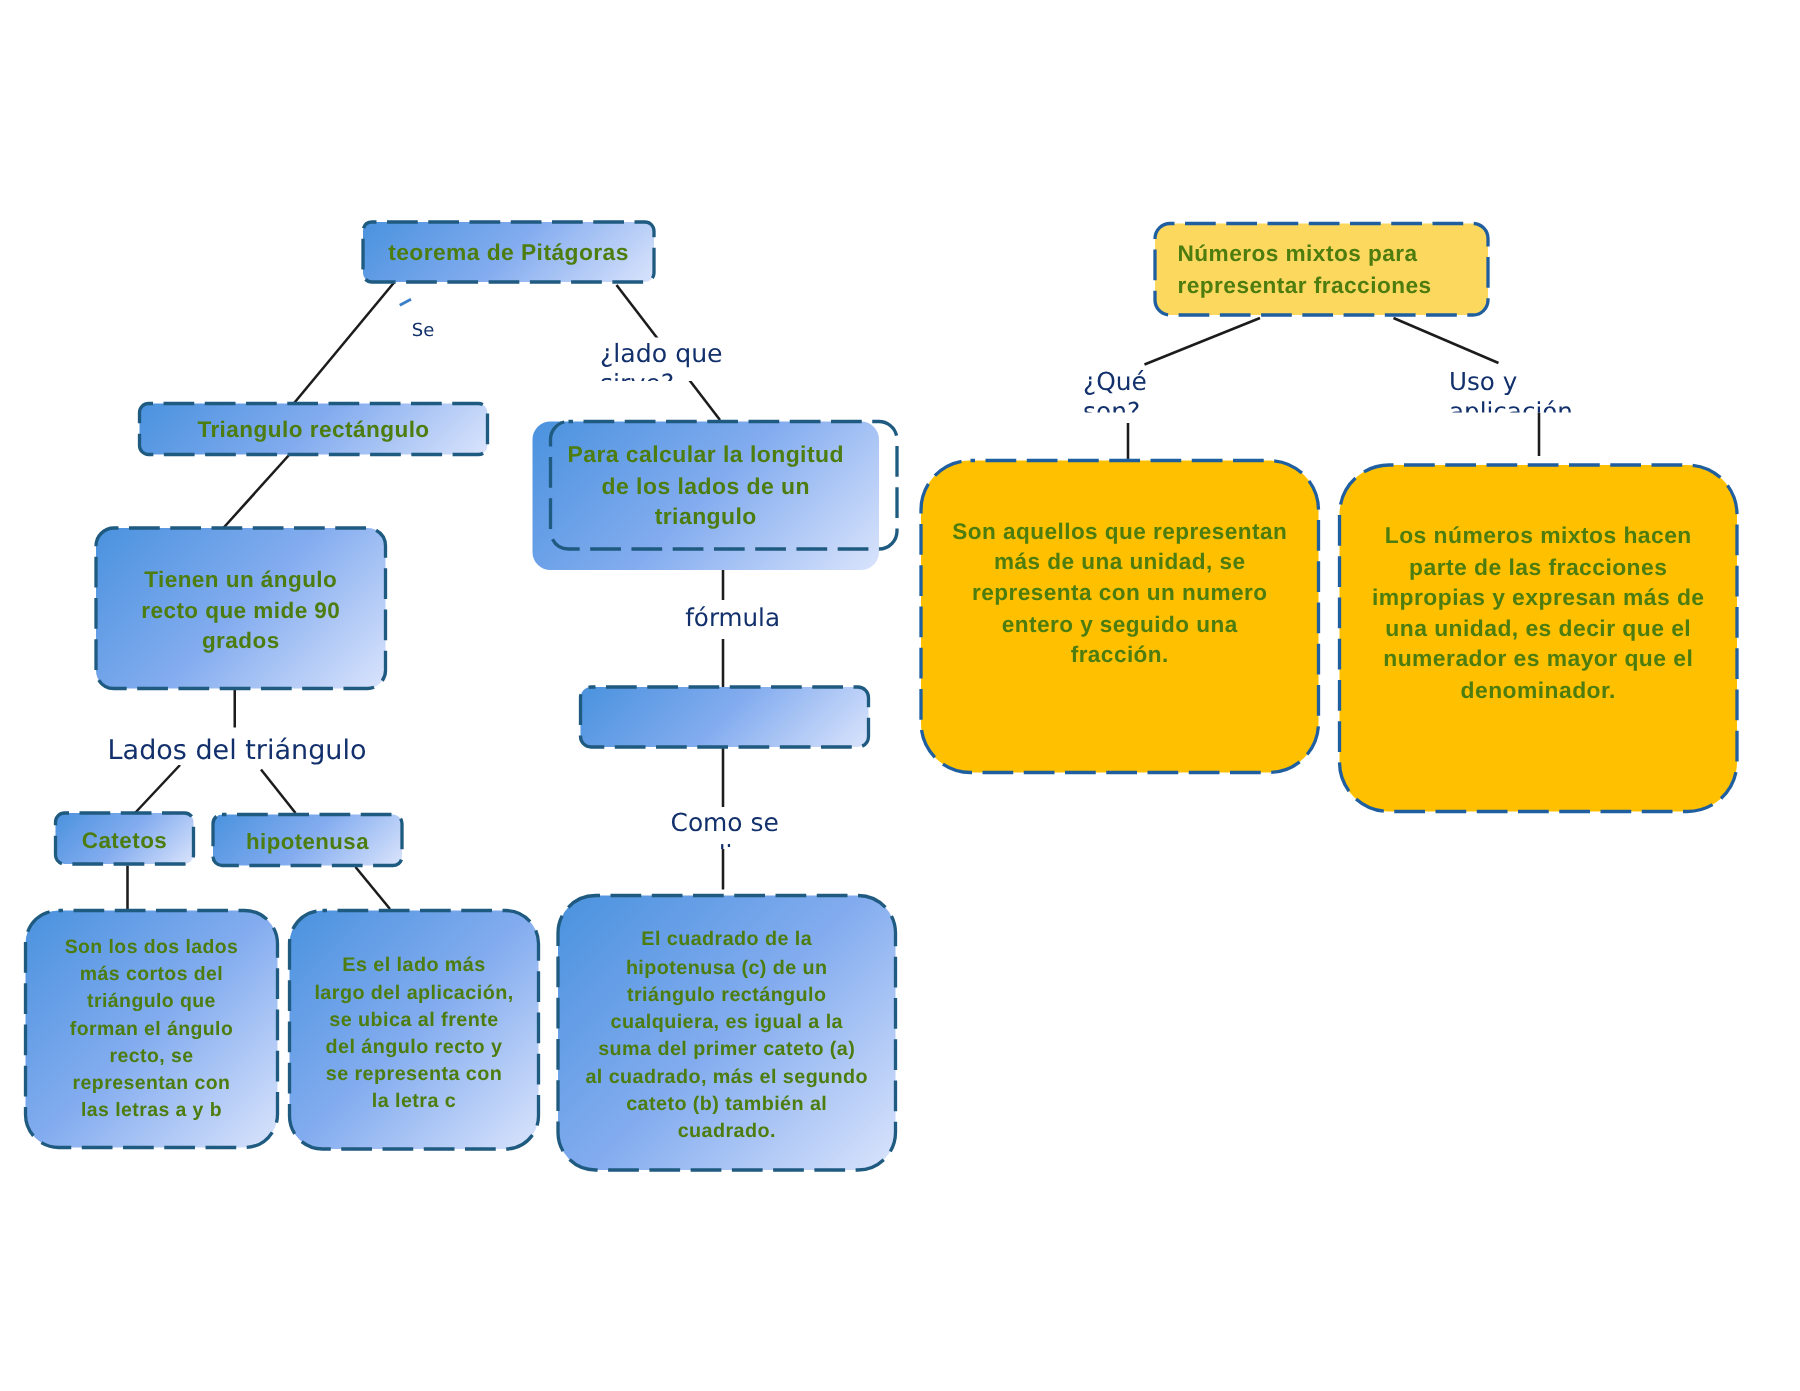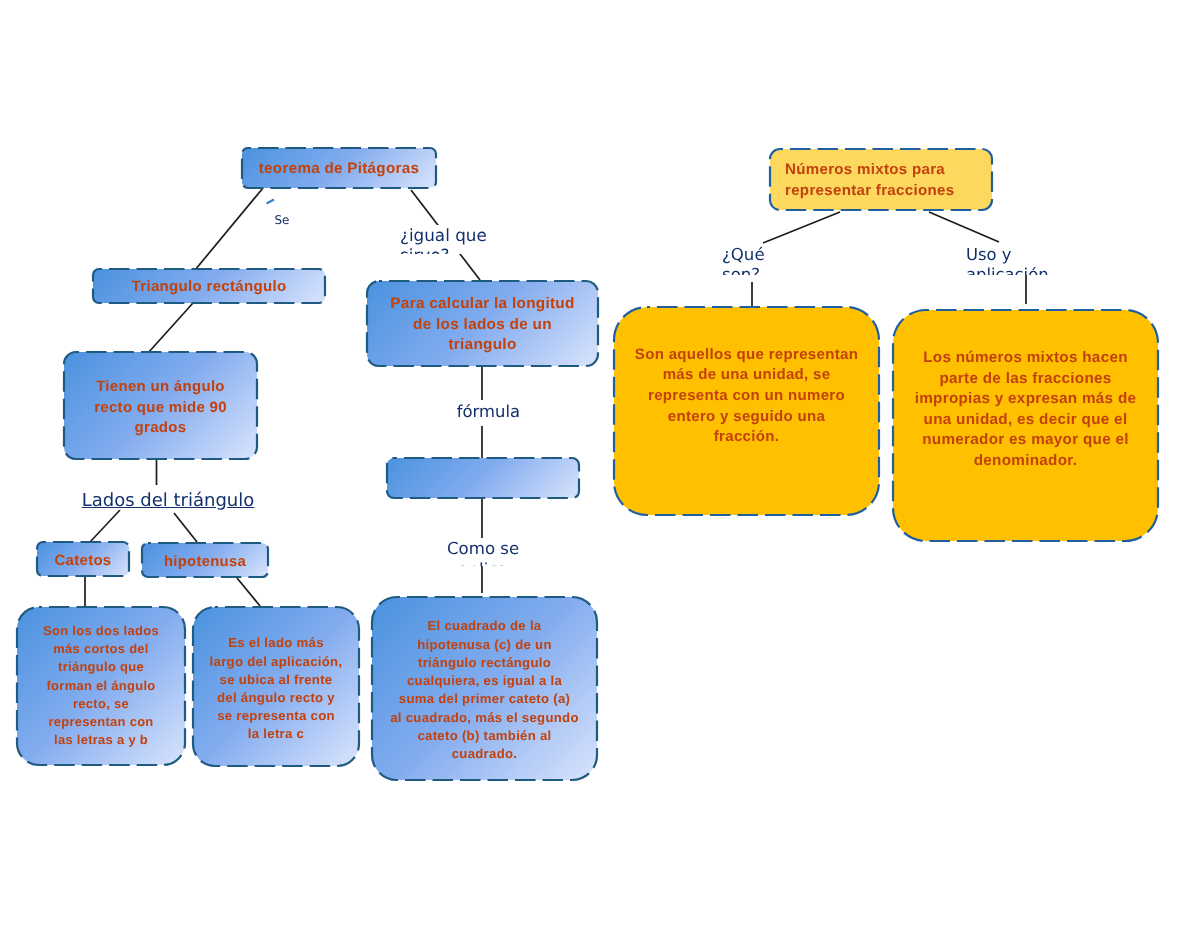--- a/index.html
+++ b/index.html
@@ -8,21 +8,21 @@
        -webkit-font-smoothing:antialiased;text-rendering:geometricPrecision;}
   #canvas{position:relative;width:1200px;height:927px;background:#ffffff;overflow:hidden;}
   svg.layer{position:absolute;left:0;top:0;width:1200px;height:927px;}
   svg#links{z-index:1;}
   svg#outlines{z-index:3;pointer-events:none;}
   svg#links line{stroke:#1c1c1c;stroke-width:1.7;}
   .node{position:absolute;box-sizing:border-box;z-index:2;}
   .node .fill{position:absolute;left:0;top:0;right:0;bottom:0;}
   .node .txt{position:absolute;left:0;right:0;
              font-family:"Liberation Sans",sans-serif;
-             font-weight:bold;color:#c2410c;text-align:center;z-index:3;
+             font-weight:bold;color:#4d7c0f;text-align:center;z-index:3;
              letter-spacing:0.3px;}
   .node.blue .fill{background:linear-gradient(135deg,#4a92de 0%,#83acef 50%,#dae4fc 100%);}
   .node.yellow .fill{background:#fdd85f;}
   .node.orange .fill{background:#ffc000;}
   .lbl{position:absolute;z-index:4;background:#ffffff;overflow:hidden;
        color:#12306b;font-family:"DejaVu Sans",sans-serif;text-align:center;
        white-space:nowrap;}
   .lbl > div{white-space:nowrap;}
 </style>
 </head>
@@ -59,21 +59,21 @@
       </div>
     </div>
 <div class="node blue" style="left:64px;top:352px;width:193px;height:107px;">
       <div class="fill" style="border-radius:12px"></div>
       <div class="txt" style="top:25.3px;font-size:15.0px;line-height:20.5px;text-align:center;padding-left:0px">
         <div>Tienen un ángulo</div>
         <div>recto que mide 90</div>
         <div>grados</div>
       </div>
     </div>
-<div class="node blue" style="left:367px;top:281px;width:231px;height:85px;">
+<div class="node blue" style="left:355px;top:281px;width:231px;height:99px;">
       <div class="fill" style="border-radius:12px"></div>
       <div class="txt" style="top:13.1px;font-size:15.3px;line-height:20.6px;text-align:center;padding-left:0px">
         <div>Para calcular la longitud</div>
         <div>de los lados de un</div>
         <div>triangulo</div>
       </div>
     </div>
 <div class="node blue" style="left:387px;top:458px;width:192px;height:40px;">
       <div class="fill" style="border-radius:7px"></div>
       <div class="txt" style="top:11px;font-size:15.2px;line-height:18px;text-align:center;padding-left:0px">
@@ -168,24 +168,24 @@
 <rect x="193" y="607" width="166" height="159" rx="22" ry="22" fill="none" stroke="#1f5a80" stroke-width="2.2" stroke-dasharray="20.5 7" stroke-dashoffset="-10"></rect>
 <rect x="372" y="597" width="225" height="183" rx="25" ry="25" fill="none" stroke="#1f5a80" stroke-width="2.2" stroke-dasharray="20.5 7" stroke-dashoffset="-10"></rect>
 <rect x="770" y="149" width="222" height="61" rx="10" ry="10" fill="none" stroke="#1f5fa0" stroke-width="2.2" stroke-dasharray="20.5 7" stroke-dashoffset="-10"></rect>
 <rect x="614" y="307" width="265" height="208" rx="33" ry="33" fill="none" stroke="#1f5fa0" stroke-width="2.2" stroke-dasharray="20.5 7" stroke-dashoffset="-10"></rect>
 <rect x="893" y="310" width="265" height="231" rx="33" ry="33" fill="none" stroke="#1f5fa0" stroke-width="2.2" stroke-dasharray="20.5 7" stroke-dashoffset="-10"></rect>
 </svg>
 <div class="lbl" style="left:228px;top:209px;width:36px;height:26px;font-size:12px;line-height:23px;text-align:center;margin-left:36px;">
       <div>Se</div>
     </div>
 <div class="lbl" style="left:400px;top:225px;width:90px;height:29px;font-size:16.8px;line-height:20px;text-align:left;">
-      <div>¿igual que</div>
+      <div>¿lado que</div>
       <div>sirve?</div>
     </div>
-<div class="lbl" style="left:76px;top:485px;width:184px;height:25px;font-size:18px;line-height:31.6px;text-align:center;text-decoration:underline;">
+<div class="lbl" style="left:66px;top:485px;width:184px;height:25px;font-size:18px;line-height:31.6px;text-align:center;">
       <div>Lados del triángulo</div>
     </div>
 <div class="lbl" style="left:446px;top:400px;width:74px;height:26px;font-size:16.4px;line-height:23px;text-align:right;">
       <div>fórmula</div>
     </div>
 <div class="lbl" style="left:447px;top:537.7px;width:72px;height:28.5px;font-size:16.6px;line-height:21px;text-align:center;">
       <div>Como se</div>
       <div>aplica</div>
     </div>
 <div class="lbl" style="left:722px;top:245px;width:62px;height:30px;font-size:16.6px;line-height:20px;text-align:left;">

